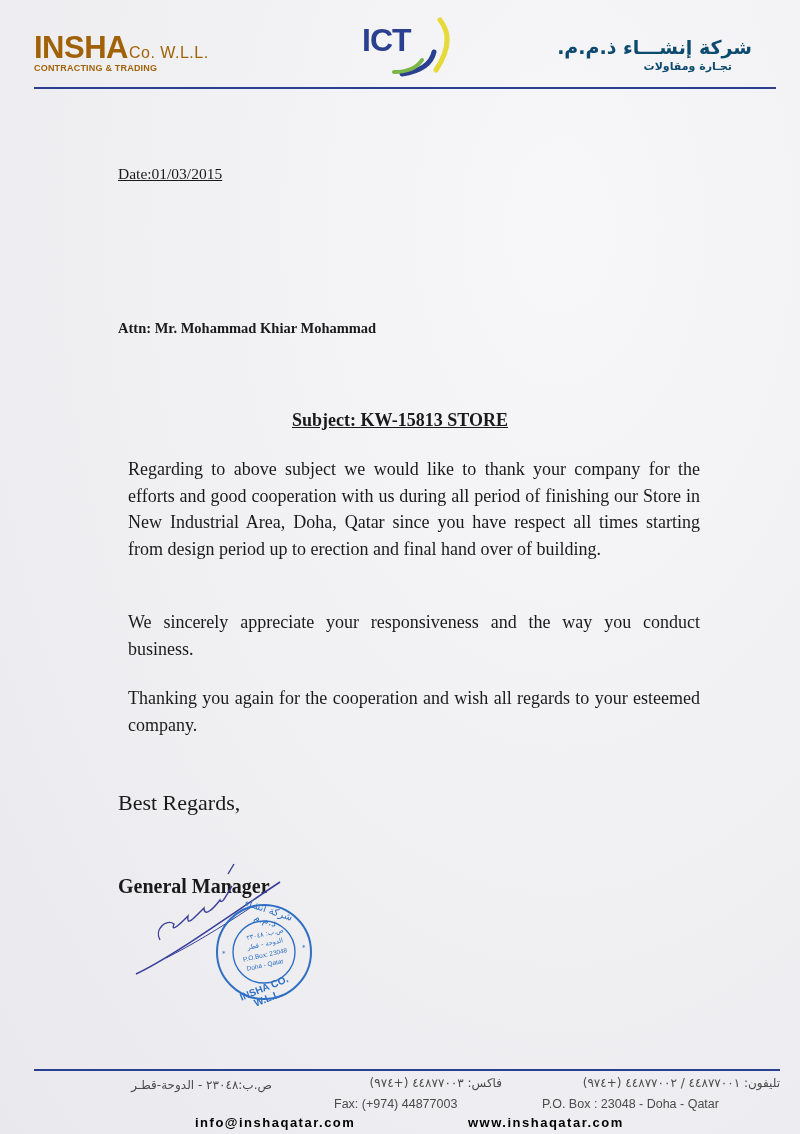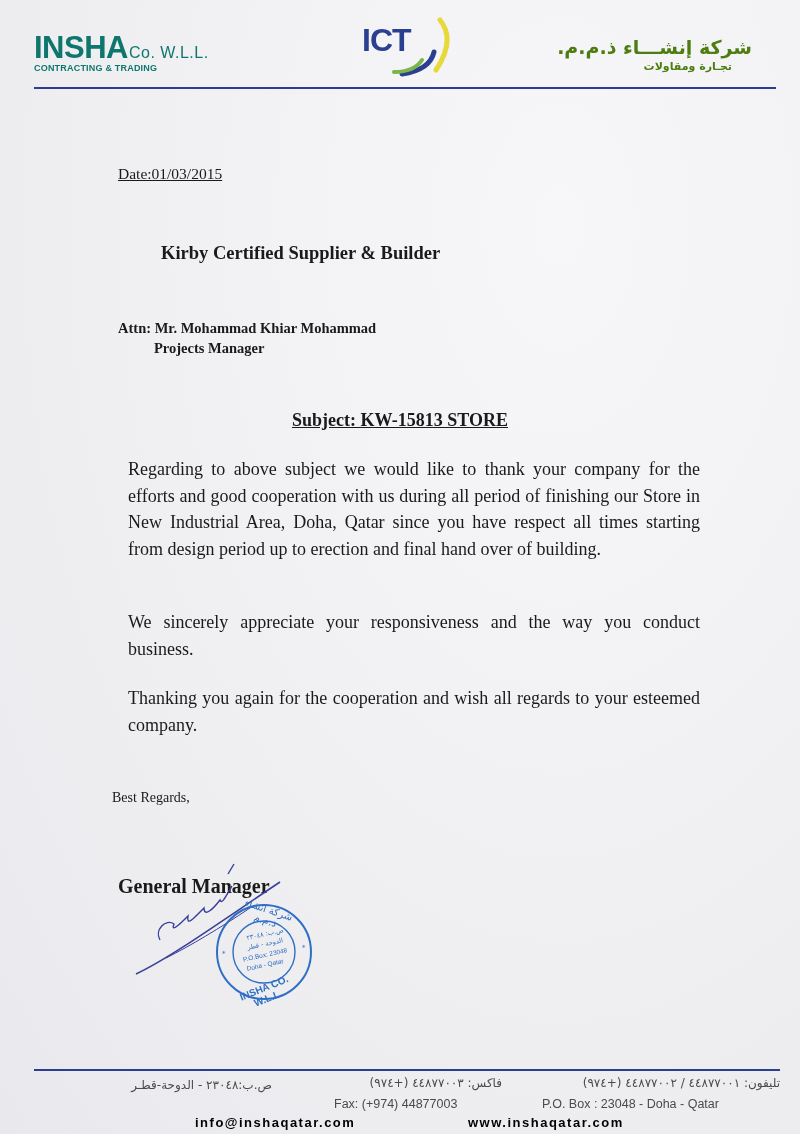--- a/index.html
+++ b/index.html
@@ -7,44 +7,44 @@
       width: 800px; height: 1134px; position: relative; overflow: hidden;
       background: #f3f3f5;
       font-family: "Liberation Serif", serif;
       color: #1a1a1a;
     }
     .page-bg {
       position: absolute; inset: 0;
       background: radial-gradient(ellipse at 70% 20%, #f7f7f9 0%, #efeff2 60%, #e9e9ed 100%);
     }
     
-    .hdr-left { position: absolute; left: 34px; top: 30px; color: #0f766e; font-family: "Liberation Sans", sans-serif; }
+    .hdr-left { position: absolute; left: 34px; top: 30px; color: #a16207; font-family: "Liberation Sans", sans-serif; }
     .hdr-insha { font-size: 31px; font-weight: bold; letter-spacing: -0.5px; }
     .hdr-co { font-size: 16px; font-weight: normal; margin-left: 1px; letter-spacing: 0.5px; }
     .hdr-sub { font-size: 9px; font-weight: bold; margin-top: -3px; letter-spacing: 0.2px; }
     .ict { position: absolute; left: 358px; top: 8px; width: 100px; height: 70px; }
     .ict-text { position: absolute; left: 4px; top: 14px; font-family: "Liberation Sans", sans-serif; font-weight: bold; font-size: 32px; color: #2a3f8f; letter-spacing: -1px; }
-    .hdr-right { position: absolute; right: 48px; top: 36px; text-align: right; color: #4d7c0f; font-family: "DejaVu Sans", sans-serif; direction: rtl; }
+    .hdr-right { position: absolute; right: 48px; top: 36px; text-align: right; color: #0c4a6e; font-family: "DejaVu Sans", sans-serif; direction: rtl; }
     .hdr-ar1 { font-size: 19px; font-weight: bold; }
     .hdr-ar2 { font-size: 11px; font-weight: bold; margin-top: 2px; margin-right: 20px; }
     .hdr-rule { position: absolute; left: 34px; right: 24px; top: 87px; height: 2px; background: #2a3f8f; }
 
     
     .date { position: absolute; left: 118px; top: 165px; font-size: 15.5px; text-decoration: underline; }
     .recipient { position: absolute; left: 118px; top: 240px; font-weight: bold; font-size: 18.5px; line-height: 26px; }
     .recipient .l2 { padding-left: 43px; }
     .attn { position: absolute; left: 118px; top: 318px; font-weight: bold; font-size: 14.5px; line-height: 20px; }
     .attn .l2 { padding-left: 36px; }
     .subject { position: absolute; left: 0; width: 800px; top: 410px; text-align: center; font-weight: bold; font-size: 18px; text-decoration: underline; padding-left: 0; }
     .subject span { margin-left: 0; }
     .para { position: absolute; left: 128px; width: 572px; font-size: 18px; line-height: 26.5px; text-align: justify; }
     .p1 { top: 456px; }
     .p2 { top: 609px; }
     .p3 { top: 685px; }
-    .closing { position: absolute; left: 112px; top: 790px; font-size: 14px; }
+    .closing { position: absolute; left: 118px; top: 790px; font-size: 22px; }
     .title-gm { position: absolute; left: 118px; top: 843px; font-size: 20px; font-weight: bold; margin-top: 32px; }
     .signature { position: absolute; left: 130px; top: 862px; width: 160px; height: 120px; }
     .stamp { position: absolute; left: 214px; top: 896px; width: 100px; height: 112px; }
 
     
     .ftr-rule { position: absolute; left: 34px; right: 20px; top: 1069px; height: 2px; background: #2a3f8f; }
     .ftr { position: absolute; font-family: "Liberation Sans", sans-serif; font-size: 12.5px; color: #4a4a4a; }
     .ftr-ar { font-family: "DejaVu Sans", sans-serif; font-size: 12px; direction: rtl; }
     .f-col1-ar { left: 82px; top: 1078px; width: 190px; text-align: right; }
     .f-col1 { left: 83px; top: 1153px; }
@@ -79,26 +79,24 @@
 <div class="hdr-right">
   <div class="hdr-ar1">شركة إنشـــاء ذ.م.م.</div>
   <div class="hdr-ar2">تجـارة ومقاولات</div>
 </div>
 
 <div class="hdr-rule"></div>
 
 <div class="date">Date:01/03/2015</div>
 
 <div class="recipient">
-  <div class="l2">Kirby Certified Supplier &amp; Builder</div>
 </div>
 
 <div class="attn">
   <div>Attn: Mr. Mohammad Khiar Mohammad</div>
-  <div class="l2">Projects Manager</div>
 </div>
 
 <div class="subject"><span>Subject: KW-15813 STORE</span></div>
 
 <div class="para p1">Regarding to above subject we would like to thank your company for the efforts and good cooperation with us during all period of finishing our Store in New Industrial Area, Doha, Qatar since you have respect all times starting from design period up to erection and final hand over of building.</div>
 <div class="para p2">We sincerely appreciate your responsiveness and the way you conduct business.</div>
 <div class="para p3">Thanking you again for the cooperation and wish all regards to your esteemed company.</div>
 
 <div class="closing">Best Regards,</div>
 <div class="title-gm">General Manager</div>

